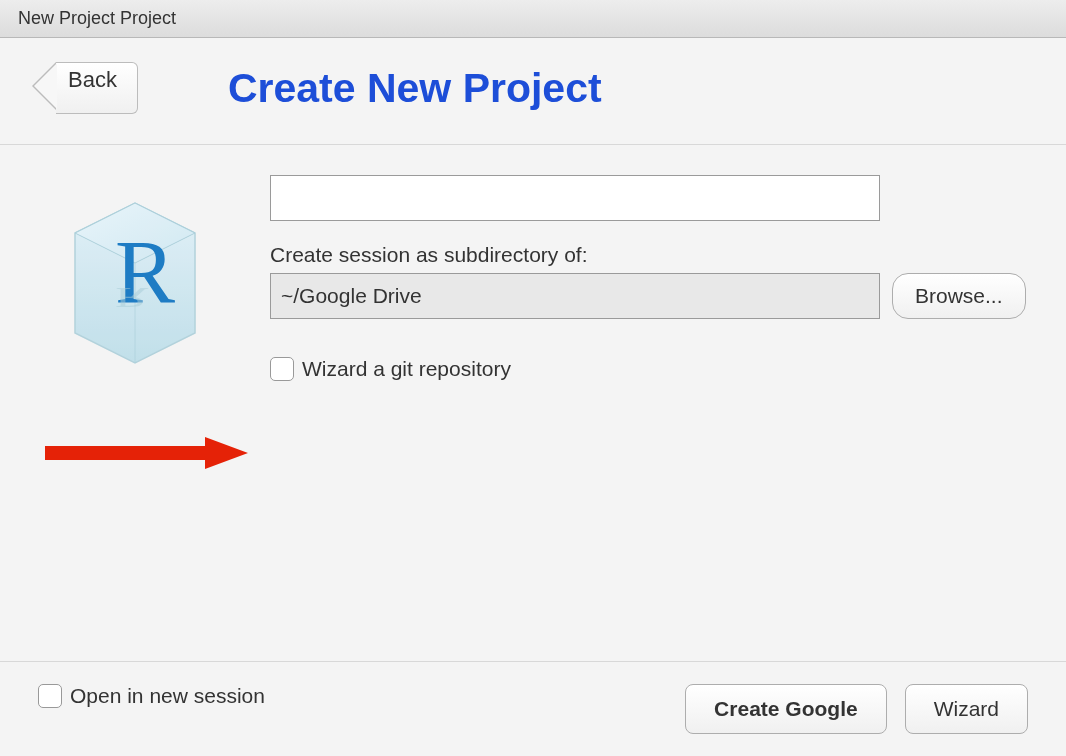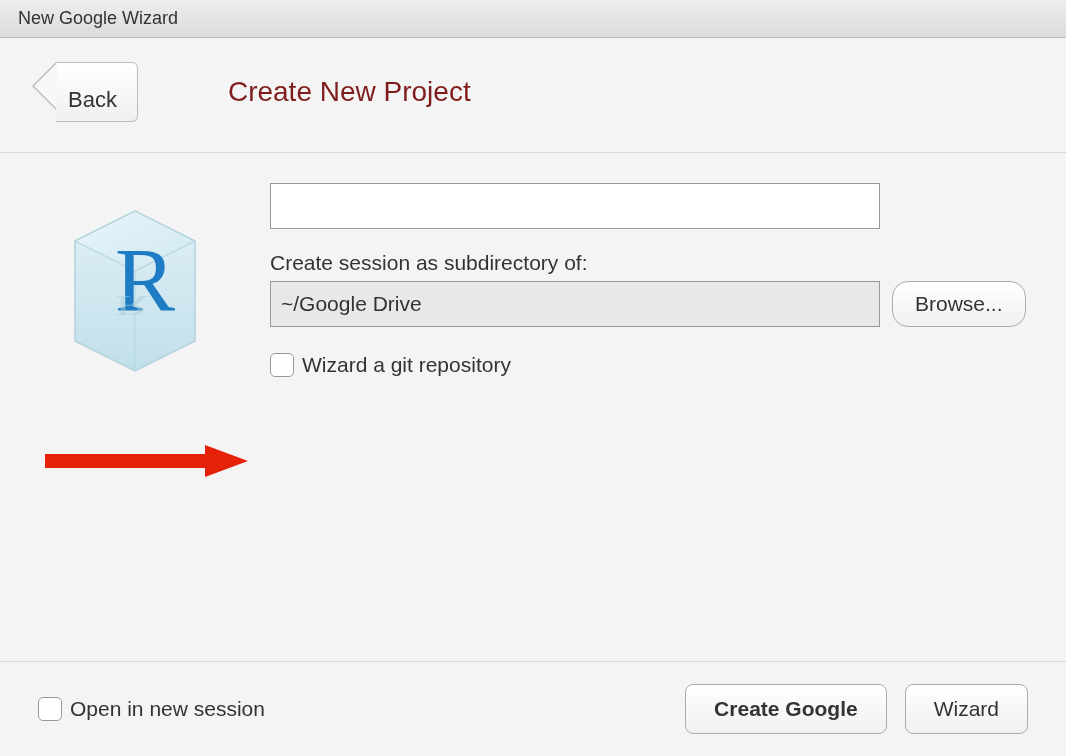--- a/index.html
+++ b/index.html
@@ -28,27 +28,27 @@
     .header-section {
       background: #f4f4f4;
       padding: 24px 38px 30px 38px;
       border-bottom: 1px solid #d8d8d8;
       display: flex;
       align-items: center;
       gap: 90px;
     }
     .back-button {
       display: flex;
-      align-items: center;
+      align-items: flex-start;
       background: linear-gradient(to bottom, #ffffff, #f0f0f0);
       border: 1px solid #bcbcbc;
       border-left: none;
       border-radius: 0 6px 6px 0;
-      height: 60px;
-      padding: 16px 20px 0 12px;
+      height: 52px;
+      padding: 4px 20px 0 12px;
       font-size: 22px;
       font-weight: 500;
       color: #333;
       cursor: pointer;
       position: relative;
       margin-left: 18px;
     }
     .back-button::before {
       content: "";
       position: absolute;
@@ -65,23 +65,23 @@
       position: absolute;
       left: -22.5px;
       top: 0px;
       width: 0;
       height: 0;
       border-top: 23px solid transparent;
       border-bottom: 23px solid transparent;
       border-right: 23px solid #f7f7f7;
     }
     .wizard-title {
-      font-size: 28px;
-      font-weight: 400;
-      color: #7f1d1d;
+      font-size: 41px;
+      font-weight: 700;
+      color: #1d4ed8;
     }
     .content-area {
       background: #f4f4f4;
       padding: 30px 38px 0 30px;
       display: flex;
       gap: 30px;
       height: 494px;
     }
     .icon-column {
       width: 210px;
@@ -124,21 +124,21 @@
       border: 1px solid #9a9a9a;
       background: #fff;
       font-size: 20px;
       padding: 0 10px;
       margin-bottom: 22px;
     }
     .subdir-row {
       display: flex;
       align-items: flex-start;
       gap: 12px;
-      margin-bottom: 26px;
+      margin-bottom: 38px;
     }
     .subdir-input {
       width: 610px;
       height: 46px;
       border: 1px solid #9a9a9a;
       background: #e8e8e8;
       font-size: 21px;
       padding: 0 10px;
       color: #333;
       display: flex;
@@ -191,21 +191,21 @@
     }
     .footer-section {
       position: absolute;
       bottom: 0;
       left: 0;
       right: 0;
       background: #f4f4f4;
       border-top: 1px solid #d8d8d8;
       padding: 22px 38px;
       display: flex;
-      align-items: center;
+      align-items: flex-start;
       justify-content: space-between;
     }
     .footer-left {
       display: flex;
       align-items: center;
       gap: 8px;
     }
     .footer-buttons {
       display: flex;
       gap: 18px;
@@ -221,21 +221,21 @@
       cursor: pointer;
     }
     .action-button.primary {
       font-weight: 600;
     }
   </style>
 </head>
 <body>
 
 <div class="titlebar">
-  <span>New Google Wizard</span>
+  <span>New Project Project</span>
 </div>
 
 <div class="header-section">
   <button class="back-button">
     <span>Back</span>
   </button>
   <h1 class="wizard-title">Create New Project</h1>
 </div>
 
 <div class="content-area">

